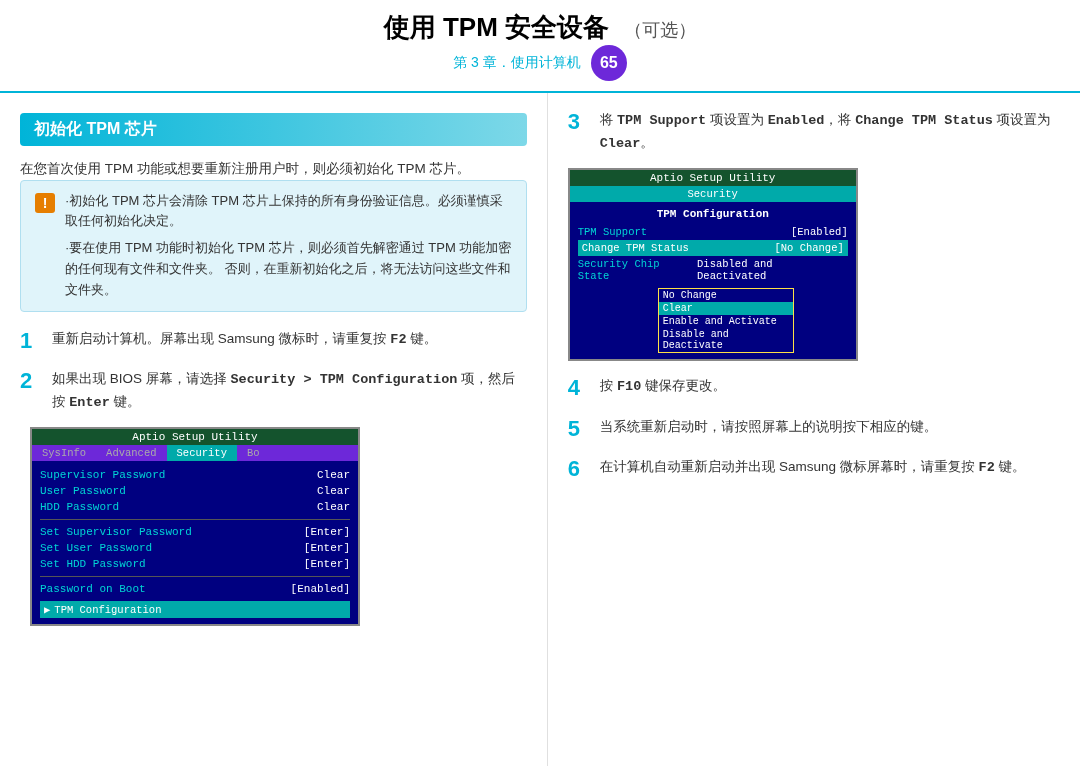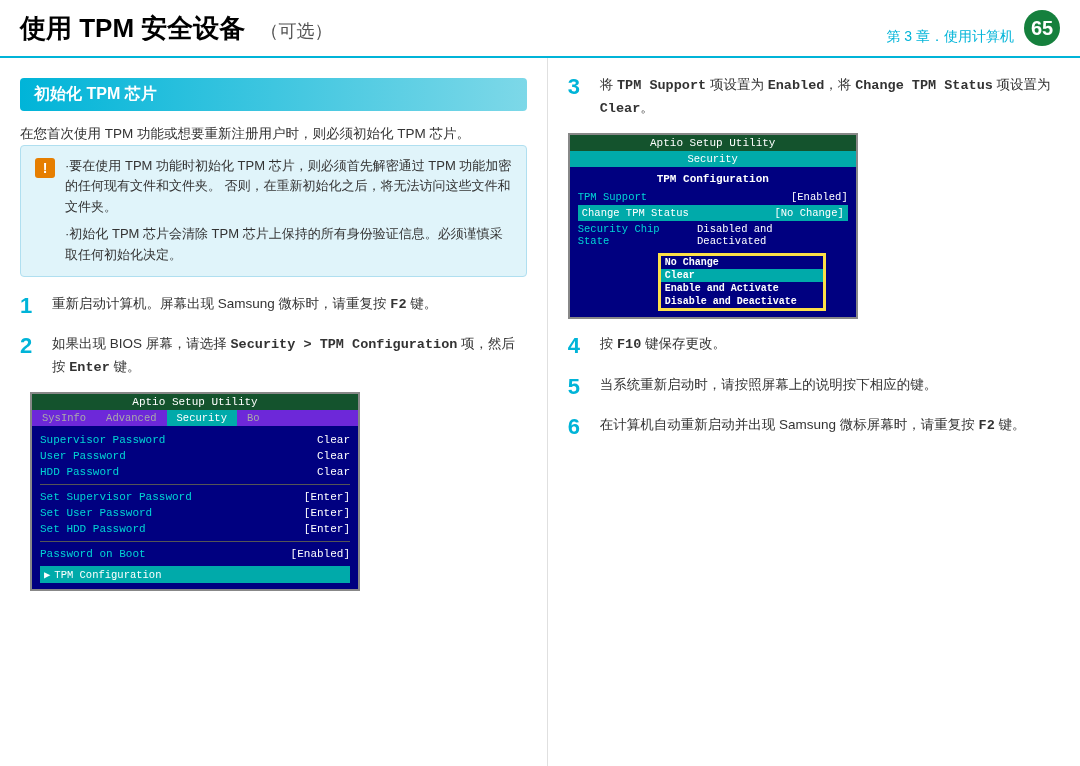--- a/index.html
+++ b/index.html
@@ -13,52 +13,53 @@
     }
 
     
     .header {
       display: flex;
       align-items: center;
       justify-content: space-between;
       padding: 10px 20px 10px 20px;
       border-bottom: 2px solid #00b4d8;
       background: #fff;
+      flex-direction: column;
     }
     .header-title {
       font-size: 26px;
       font-weight: bold;
       color: #000;
     }
     .header-title span.cn { font-weight: bold; }
     .header-title span.optional {
       font-size: 18px;
       font-weight: normal;
       color: #555;
       margin-left: 8px;
     }
     .header-right {
       display: flex;
-      align-items: flex-end;
+      align-items: center;
       gap: 10px;
     }
     .chapter-label {
       color: #00b4d8;
       font-size: 14px;
     }
     .page-badge {
-      background: #15803d;
+      background: #6d28d9;
       color: #fff;
       border-radius: 50%;
       width: 36px;
       height: 36px;
       display: flex;
       align-items: center;
       justify-content: center;
-      font-size: 20px;
+      font-size: 16px;
       font-weight: bold;
     }
 
     
     .content {
       display: flex;
       padding: 0;
       height: calc(766px - 58px);
     }
 
@@ -259,22 +260,22 @@
 
   <div class="left-col">
 
     <div class="section-heading">初始化 TPM 芯片</div>
 
     <div class="intro-text">在您首次使用 TPM 功能或想要重新注册用户时，则必须初始化 TPM 芯片。</div>
 
     <div class="warning-box">
       <div class="warning-icon">!</div>
       <div class="warning-text">
+        <p>·初始化 TPM 芯片会清除 TPM 芯片上保持的所有身份验证信息。必须谨慎采取任何初始化决定。</p>
         <p>·要在使用 TPM 功能时初始化 TPM 芯片，则必须首先解密通过 TPM 功能加密的任何现有文件和文件夹。 否则，在重新初始化之后，将无法访问这些文件和文件夹。</p>
-        <p>·初始化 TPM 芯片会清除 TPM 芯片上保持的所有身份验证信息。必须谨慎采取任何初始化决定。</p>
       </div>
     </div>
 
     <div class="step">
       <div class="step-number">1</div>
       <div class="step-text">
         重新启动计算机。屏幕出现 Samsung 微标时，请重复按 <span class="mono">F2</span> 键。
       </div>
     </div>
 
@@ -350,21 +351,21 @@
         </div>
         <div class="bios-highlighted-row">
           <span class="bios-highlighted-label">Change TPM Status</span>
           <span class="bios-highlighted-value">[No Change]</span>
         </div>
         <div class="bios-row">
           <span class="bios-label">Security Chip State</span>
           <span class="bios-value">Disabled and Deactivated</span>
         </div>
 
-        <div style="margin-top:4px; margin-left: 80px; background:#000080; border:3px solid #fde047; width:168px;font-weight:bold;">
+        <div style="margin-top:4px; margin-left: 80px; background:#000080; border:1px solid #fde047; width:136px;">
           <div style="color:#fff; padding:1px 4px; font-size:10px;">No Change</div>
           <div style="color:#fff; padding:1px 4px; font-size:10px; background:#00aaaa;">Clear</div>
           <div style="color:#fff; padding:1px 4px; font-size:10px;">Enable and Activate</div>
           <div style="color:#fff; padding:1px 4px; font-size:10px;">Disable and Deactivate</div>
         </div>
       </div>
     </div>
 
     <div class="step">
       <div class="step-number">4</div>

